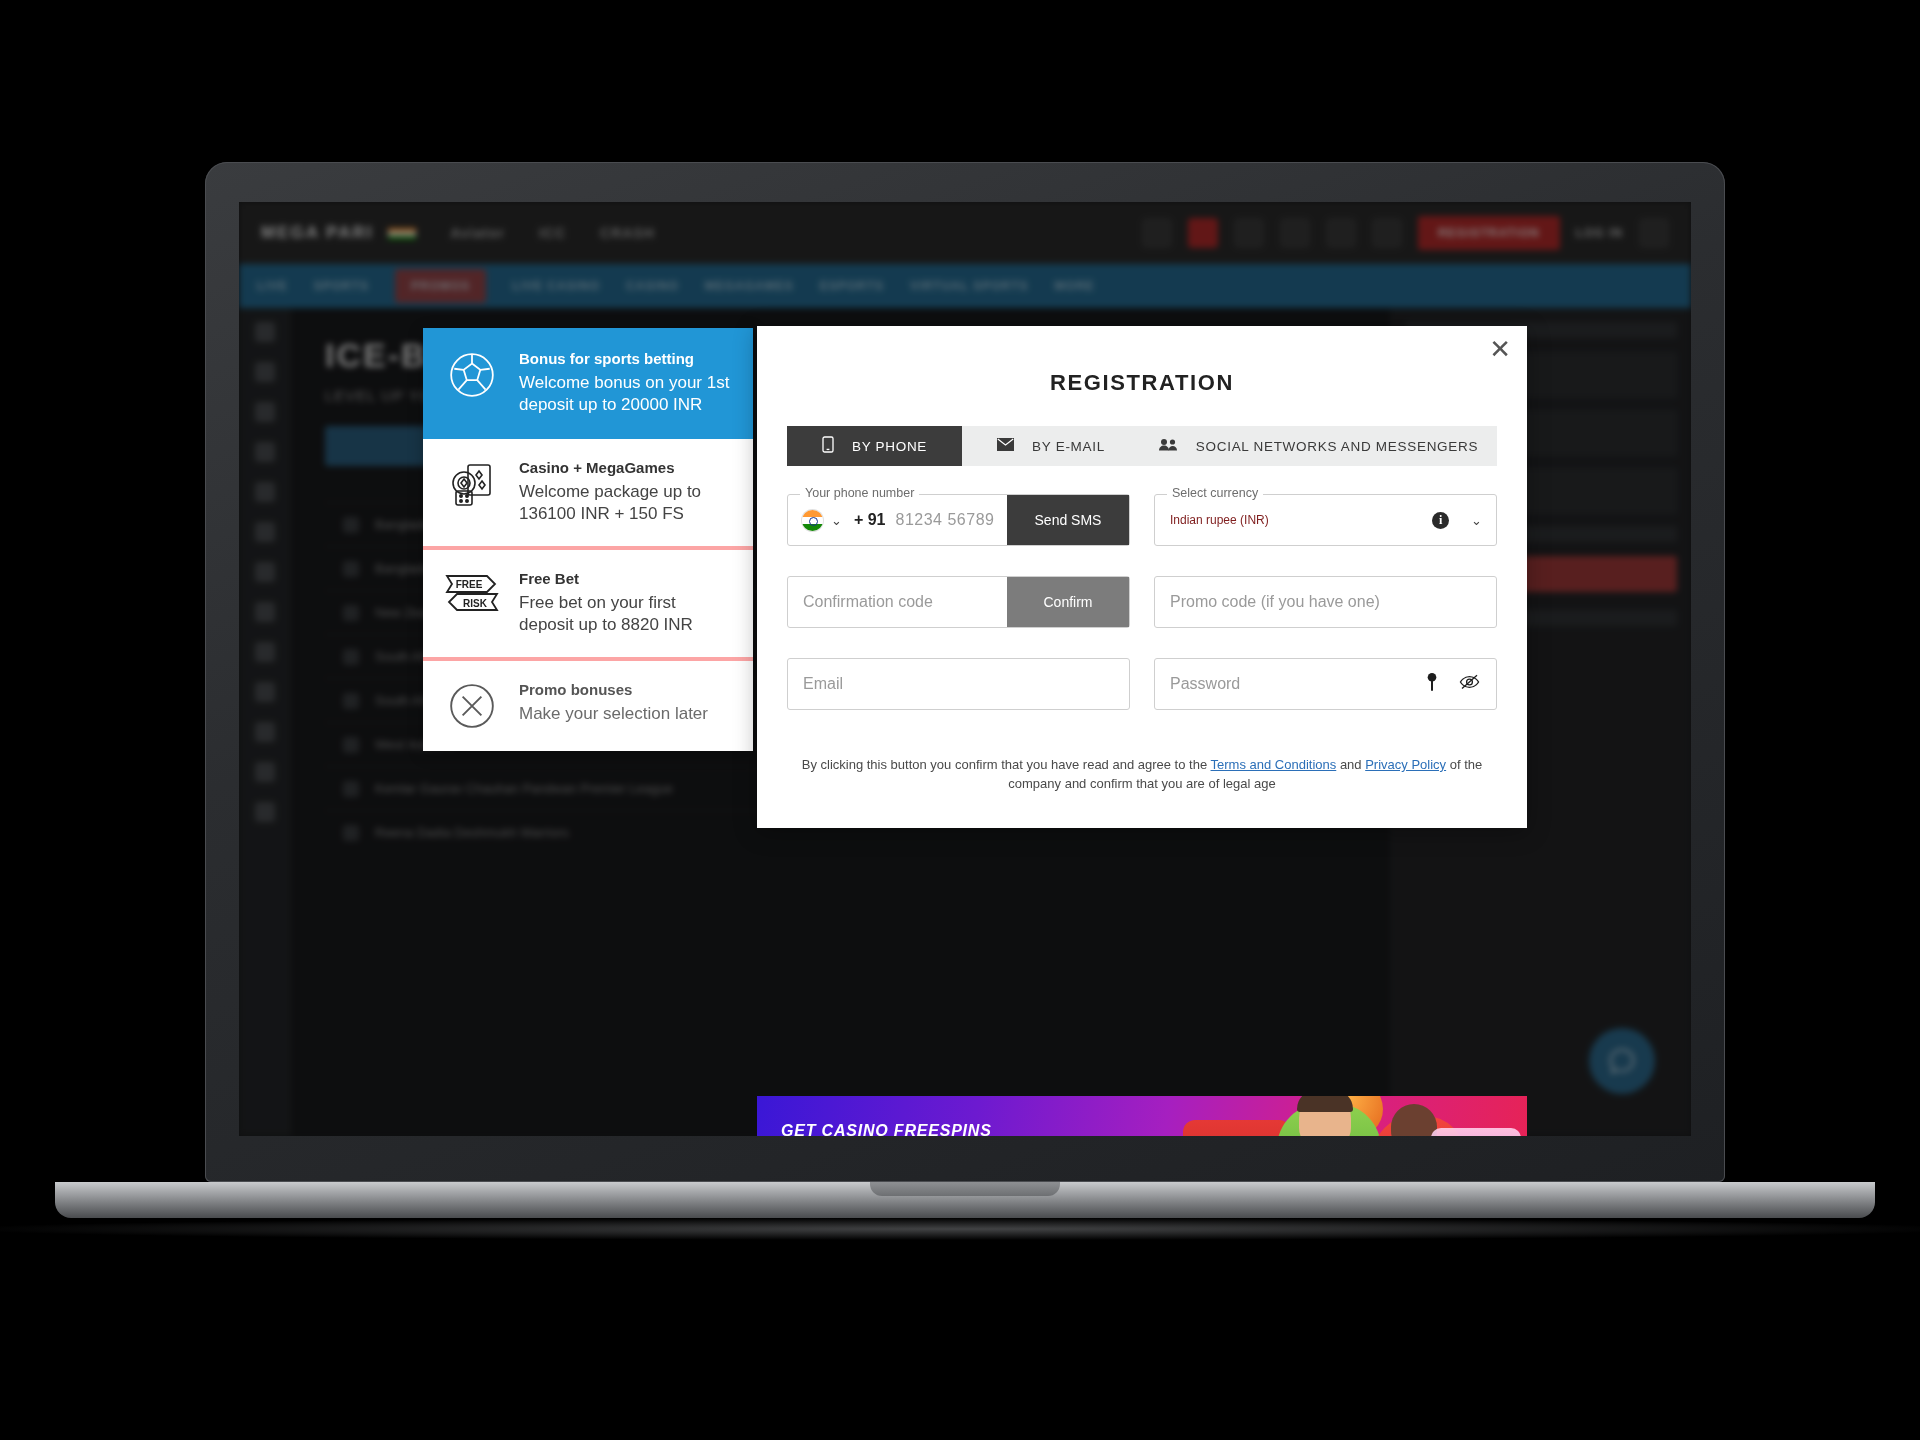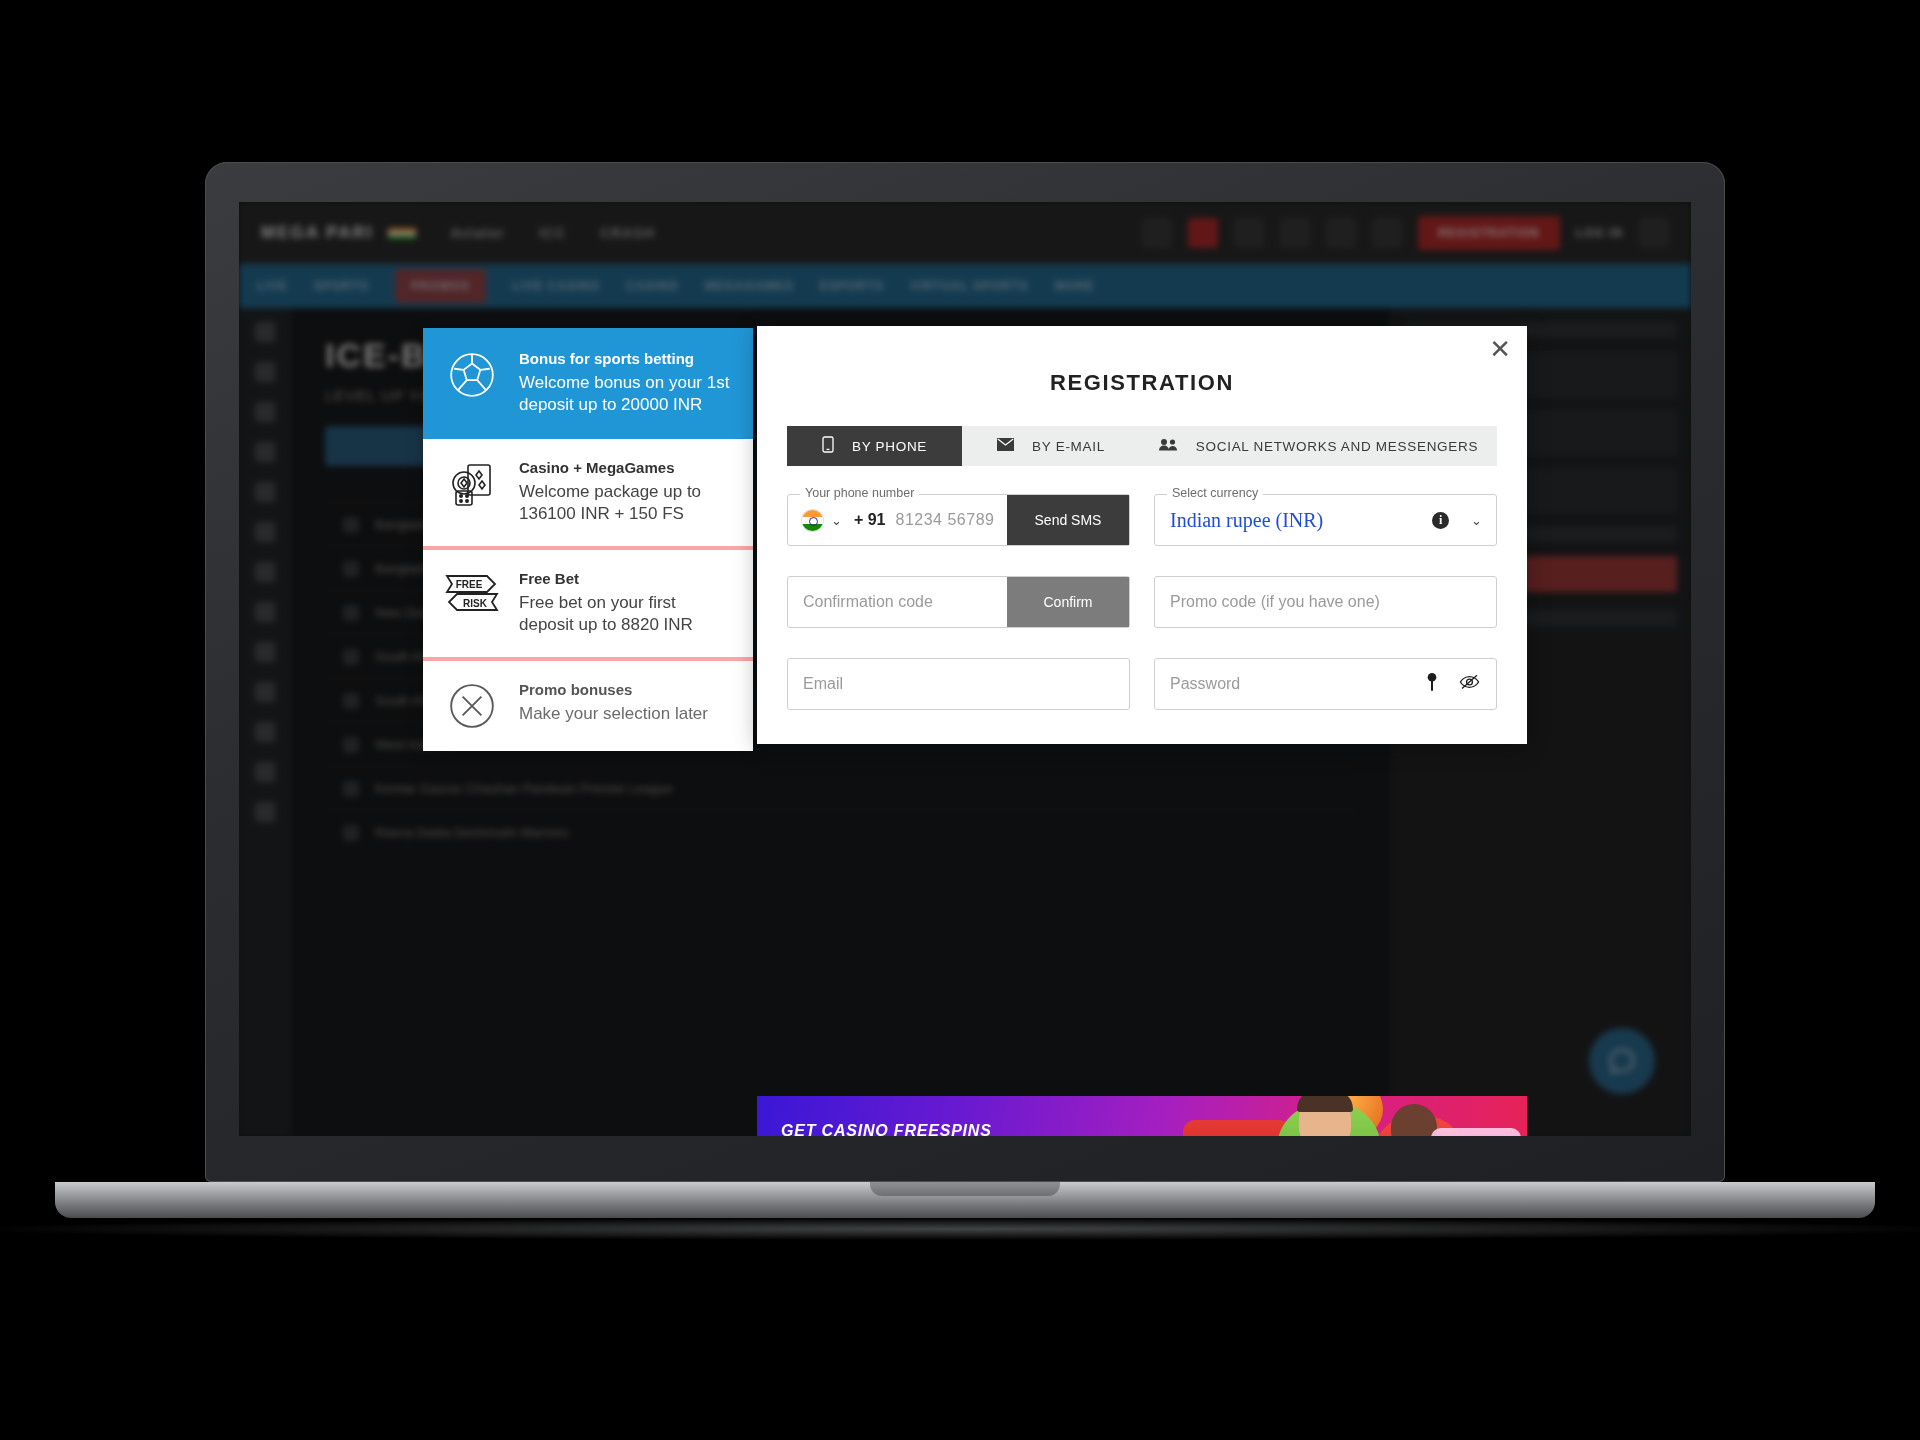--- a/index.html
+++ b/index.html
@@ -144,21 +144,21 @@
 
   .grid { display: flex; gap: 24px; }
   .col { flex: 1; display: flex; flex-direction: column; gap: 30px; }
 
   .field { position: relative; height: 52px; border: 1px solid #cfcfcf;
     border-radius: 3px; display: flex; align-items: center; background: #fff; }
   .field .legend {
     position: absolute; top: -9px; left: 12px; background: #fff;
     padding: 0 5px; font-size: 12.5px; color: #6d6d6d;
   }
-  .field .txt { font-size: 20px; color: #1d4ed8; padding-left: 15px; font-family: Liberation Serif, serif; }
+  .field .txt { font-size: 12px; color: #7f1d1d; padding-left: 15px; }
   .field .ph  { font-size: 16px; color: #9a9a9a; padding-left: 15px; }
   .field .ph-code { color: #9a9a9a; margin-left: 10px; letter-spacing: .5px; }
 
   .flag-in {
     width: 21px; height: 21px; border-radius: 50%; margin-left: 14px;
     background: linear-gradient(180deg,#ff9933 33%, #ffffff 33% 66%, #138808 66%);
     position: relative; flex: 0 0 21px; box-shadow: 0 0 0 1px rgba(0,0,0,.12);
   }
   .flag-in::after { content:""; position:absolute; left:50%; top:50%;
     width: 7px; height: 7px; margin:-3.5px 0 0 -3.5px; border-radius:50%;
@@ -493,20 +493,23 @@
                       <circle cx="10.5" cy="8" r="2.9"></circle>
                         <path d="M3 14.6L18 1.2"></path>
                     </svg>
                   </span>
                 </span>
               </div>
             </div>
           </div>
 
 
+          <div class="terms">
+            <span>By clicking this button you confirm that you have read and agree to the </span><a href="#">Terms and Conditions</a><span> and </span><a href="#">Privacy Policy</a><span> of the company and confirm that you are of legal age</span>
+          </div>
         </div>
 
         <div class="promo">
           <div class="promo-txt">
             <div class="promo-l1">GET CASINO FREESPINS</div>
 
           </div>
           <div class="promo-art">
             <div class="ball-top"></div>
             <div class="slot-m">

